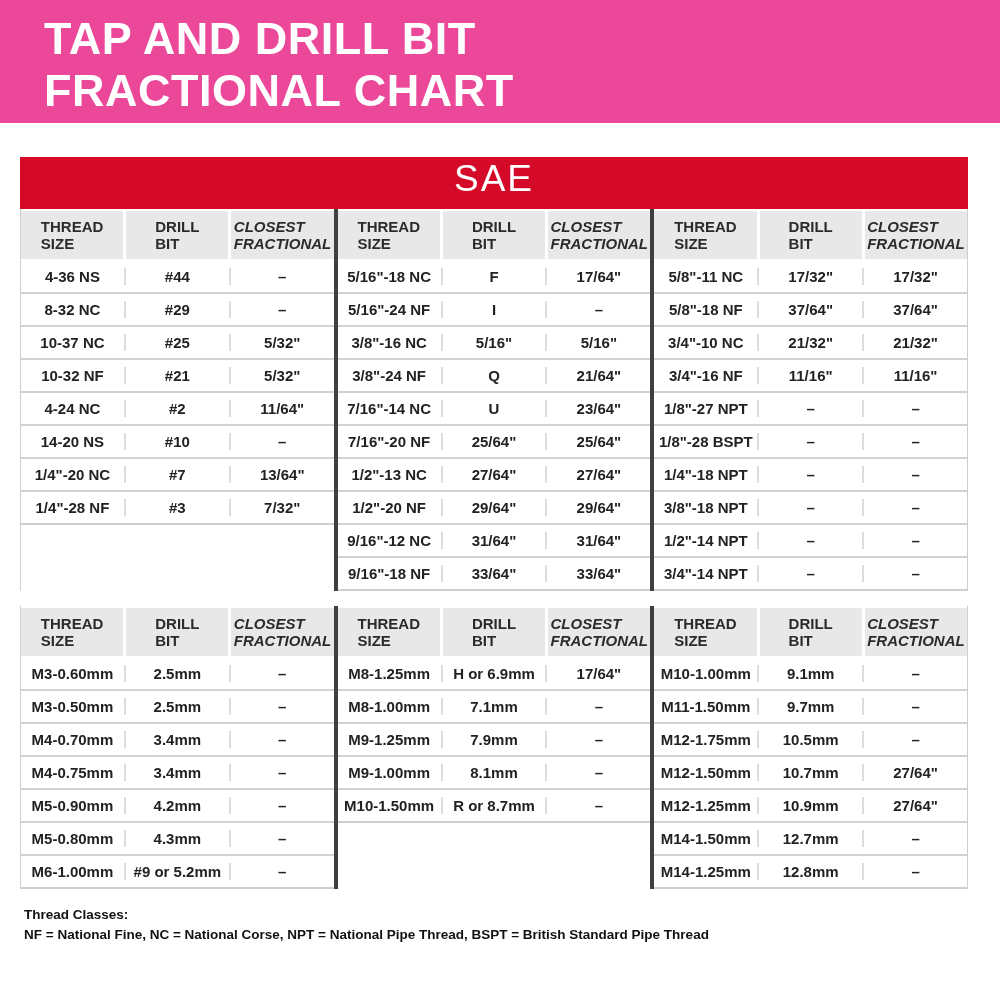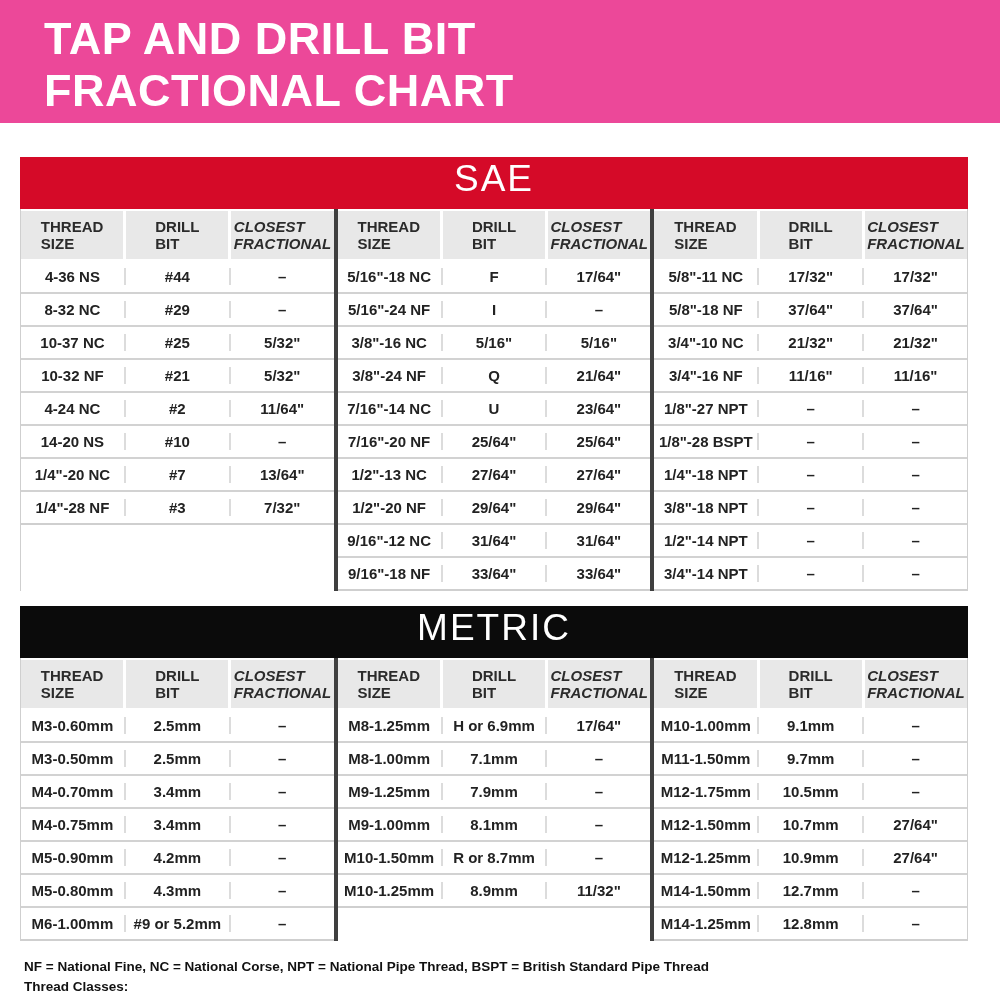--- a/index.html
+++ b/index.html
@@ -235,21 +235,20 @@
           </div>
           <div class="trow">
             <div class="tcell">3/4"-14 NPT</div>
             <div class="tcell">–</div>
             <div class="tcell">–</div>
           </div>
         </div>
       </div>
     </div>
     <div class="section">
-      <div class="banner" style="background: rgb(11, 11, 11);">METRIC</div>
       <div class="body">
         <div class="group">
           <div class="hrow">
             <div class="hcell">THREAD
 SIZE</div>
             <div class="hcell">DRILL
 BIT</div>
             <div class="hcell">CLOSEST
 FRACTIONAL</div>
           </div>
@@ -317,25 +316,20 @@
           <div class="trow">
             <div class="tcell">M9-1.00mm</div>
             <div class="tcell">8.1mm</div>
             <div class="tcell">–</div>
           </div>
           <div class="trow">
             <div class="tcell">M10-1.50mm</div>
             <div class="tcell">R or 8.7mm</div>
             <div class="tcell">–</div>
           </div>
-          <div class="trow">
-            <div class="tcell">M10-1.25mm</div>
-            <div class="tcell">8.9mm</div>
-            <div class="tcell">11/32"</div>
-          </div>
         </div>
         <div class="vdiv"></div>
         <div class="group">
           <div class="hrow">
             <div class="hcell">THREAD
 SIZE</div>
             <div class="hcell">DRILL
 BIT</div>
             <div class="hcell">CLOSEST
 FRACTIONAL</div>
@@ -374,15 +368,15 @@
             <div class="tcell">M14-1.25mm</div>
             <div class="tcell">12.8mm</div>
             <div class="tcell">–</div>
           </div>
         </div>
       </div>
     </div>
   </div>
 
 <div class="footer">
+  <span class="fline">Thread Classes:</span>
   <span class="fline">NF = National Fine, NC = National Corse, NPT = National Pipe Thread, BSPT = British Standard Pipe Thread</span>
-  <span class="fline">Thread Classes:</span>
 </div>
 
 </body></html>

